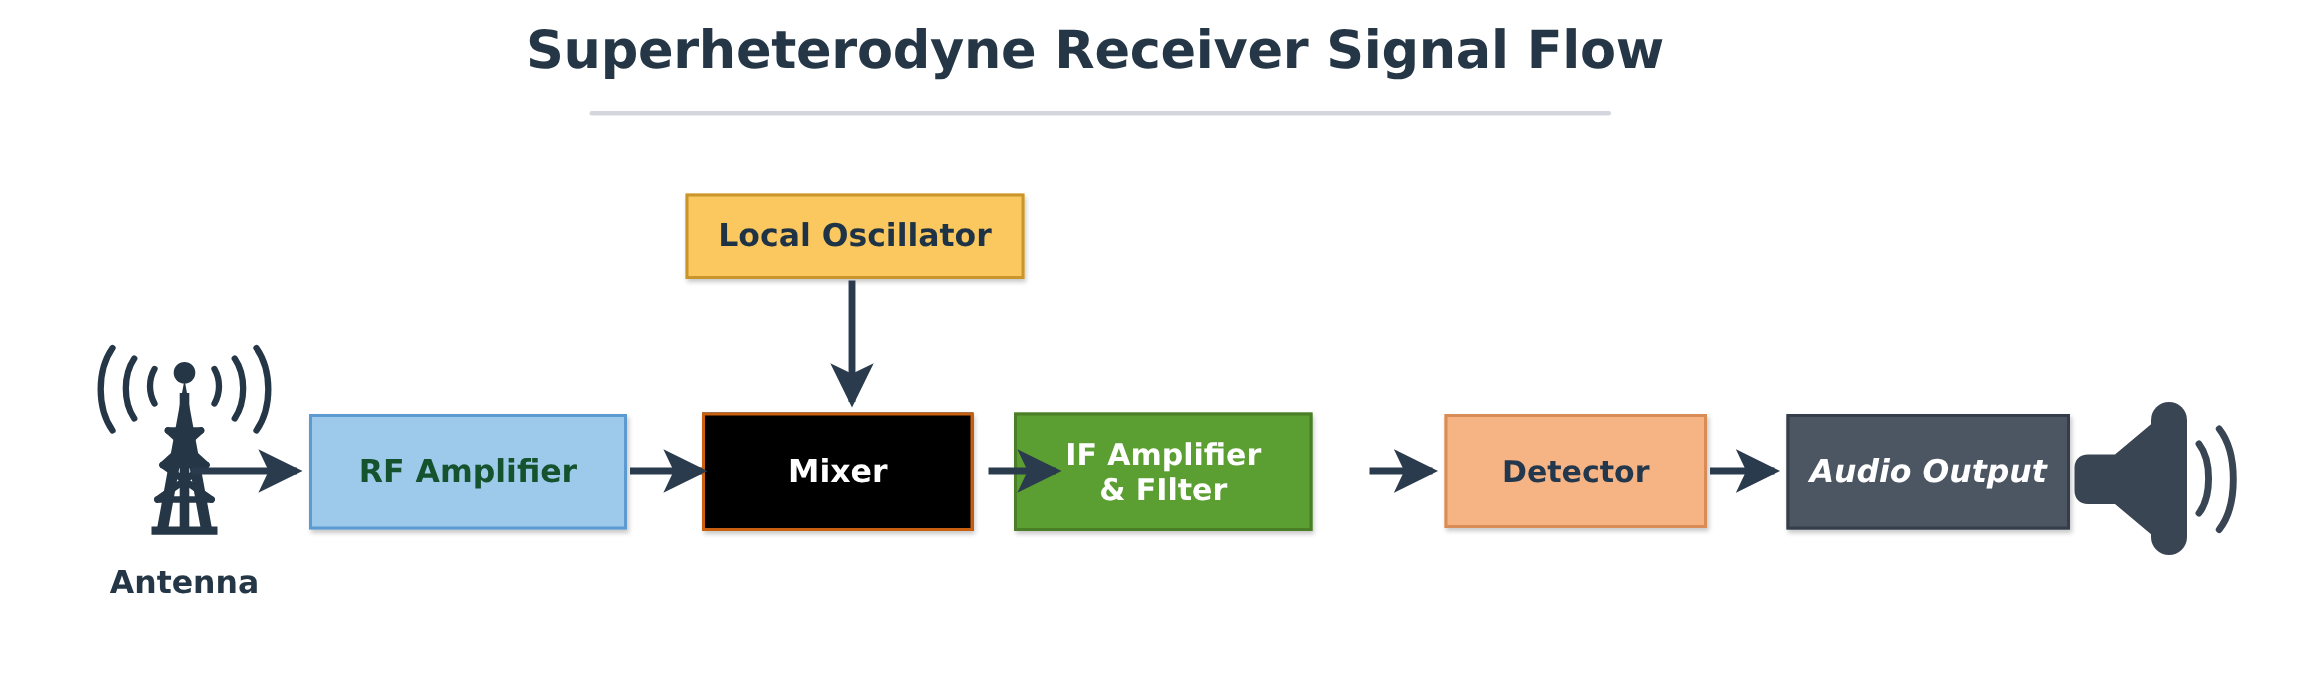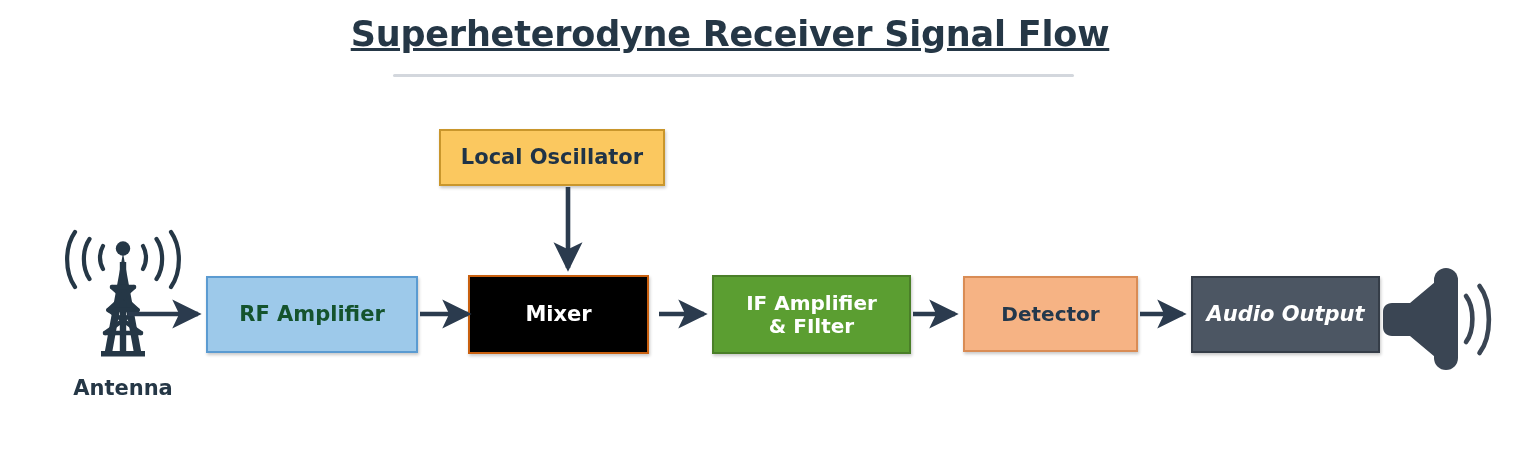--- a/index.html
+++ b/index.html
@@ -23,21 +23,20 @@
     position: absolute;
     left: 0;
     top: 14px;
     width: 1460px;
     text-align: center;
     font-size: 35px;
     font-weight: bold;
     color: #253746;
     letter-spacing: -0.2px;
     white-space: nowrap;
-    text-decoration: underline;
   }
   .title-rule {
     position: absolute;
     left: 393px;
     top: 74px;
     width: 681px;
     height: 3px;
     background: #d3d7dd;
     border-radius: 2px;
   }
@@ -50,21 +49,21 @@
     align-items: center;
     justify-content: center;
     text-align: center;
     font-weight: bold;
     line-height: 1.12;
     box-shadow: 1px 2px 3px rgba(0,0,0,0.22);
   }
 
   
   .b-lo {
-    left: 439px; top: 129px;
+    left: 457px; top: 129px;
     width: 226px; height: 57px;
     background: #fbc85f;
     border: 2px solid #c9962c;
     color: #1f3347;
     font-size: 21px;
   }
 
   
   .b-rf {
     left: 206px; top: 276px;
@@ -81,21 +80,21 @@
     width: 181px; height: 79px;
     background: #000000;
     border: 2px solid #c9600f;
     color: #ffffff;
     font-size: 21px;
     margin-left: 20px;
   }
 
   
   .b-if {
-    left: 712px; top: 275px;
+    left: 676px; top: 275px;
     width: 199px; height: 79px;
     background: #5b9e31;
     border: 2px solid #4a7f28;
     color: #ffffff;
     font-size: 20px;
   }
 
   
   .b-det {
     left: 963px; top: 276px;

